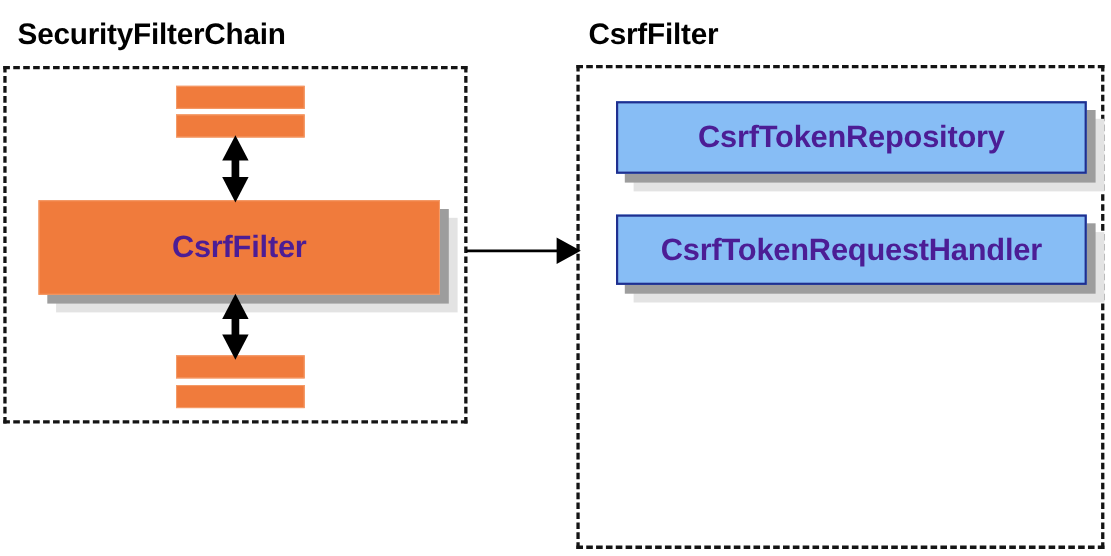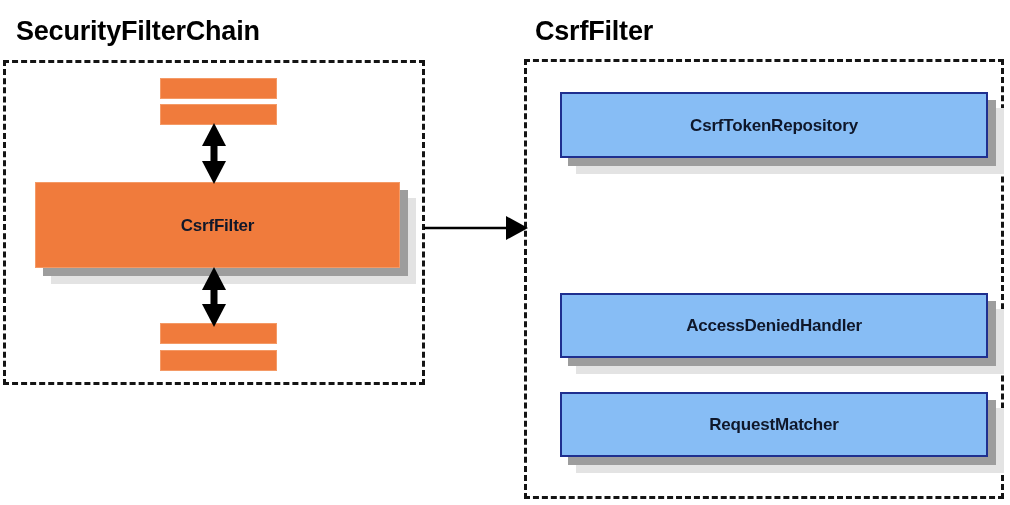--- a/index.html
+++ b/index.html
@@ -66,23 +66,23 @@
     left: 0;
     top: 0;
     width: 100%;
     height: 100%;
     box-sizing: border-box;
     display: flex;
     align-items: center;
     justify-content: center;
   }
   .node .label {
-    font-size: 17px;
+    font-size: 28px;
     font-weight: bold;
-    color: #0f172a;
+    color: #4c1d95;
     letter-spacing: -0.2px;
     white-space: nowrap;
     line-height: 1;
   }
 
   
   .node.orange .face {
     background: #F07B3C;
     border: 1px solid #F49A66;
   }
@@ -138,36 +138,29 @@
   <div class="dashed-panel" id="panel-right"></div>
 
   <div class="node blue" style="left:560px; top:92px; width:428px; height:66px;">
     <div class="shadow-light"></div>
     <div class="shadow-dark"></div>
     <div class="face">
       <span class="label">CsrfTokenRepository</span>
     </div>
   </div>
 
-
-  <div class="node blue" style="left:560px; top:293px; width:428px; height:65px;">
+  <div class="node blue" style="left:560px; top:195px; width:428px; height:64px;">
     <div class="shadow-light"></div>
     <div class="shadow-dark"></div>
     <div class="face">
-      <span class="label">AccessDeniedHandler</span>
+      <span class="label">CsrfTokenRequestHandler</span>
     </div>
   </div>
 
-  <div class="node blue" style="left:560px; top:392px; width:428px; height:65px;">
-    <div class="shadow-light"></div>
-    <div class="shadow-dark"></div>
-    <div class="face">
-      <span class="label">RequestMatcher</span>
-    </div>
-  </div>
+
 
   <svg class="arrow-layer" viewBox="0 0 1010 505" width="1010" height="505">
 
     <g>
       <line x1="214" y1="136" x2="214" y2="172" stroke="#000000" stroke-width="7"></line>
       <polygon points="214,123 202,146 226,146" fill="#000000"></polygon>
       <polygon points="214,184 202,161 226,161" fill="#000000"></polygon>
     </g>
 
     <g>

